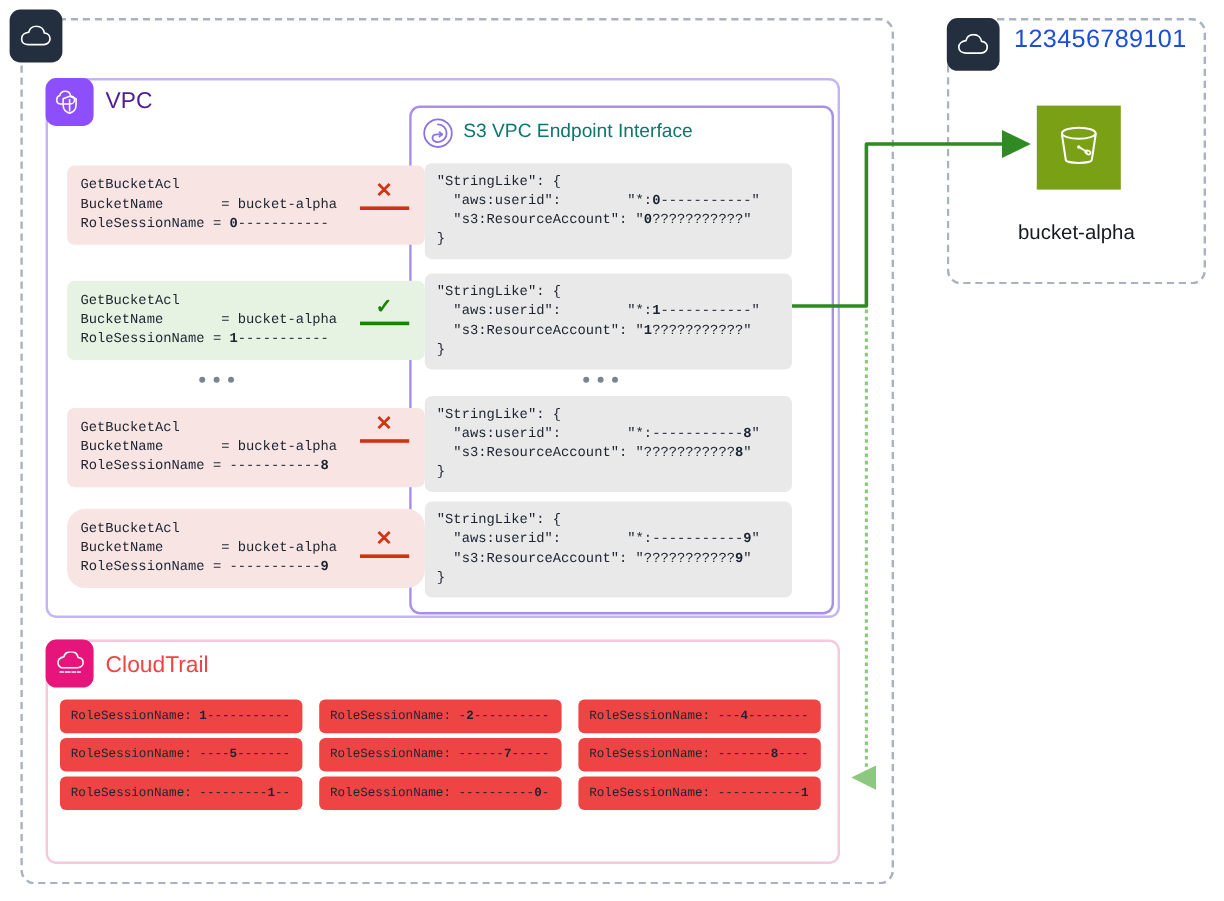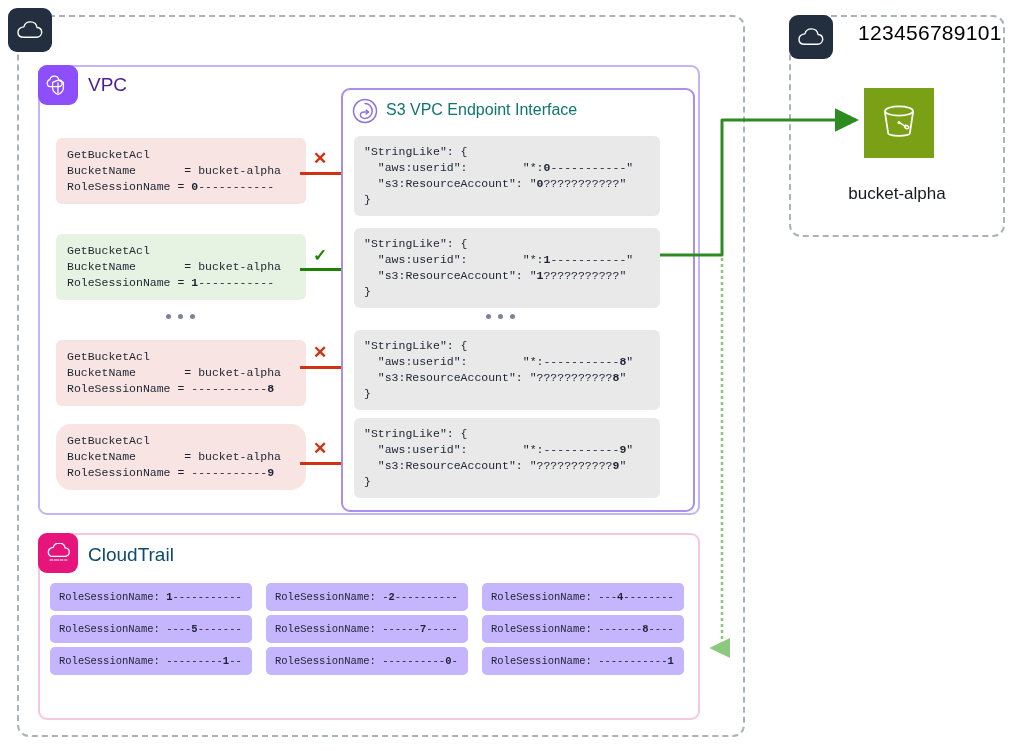--- a/index.html
+++ b/index.html
@@ -29,23 +29,22 @@
     background:#232f3e;
     border-radius:9px;
     display:flex;align-items:center;justify-content:center;
     box-sizing:border-box;
   }
   #badge-left{ left:8px; top:8px; }
   #badge-right{ left:789px; top:15px; }
   .acct-label{
     position:absolute;
     font-size:21px;
-    color:#000000;
+    color:#1d4ed8;
     letter-spacing:.3px;
-    margin-left:13px;
   }
   #acct-right-label{ left:845px; top:21px; }
 
   
   #vpc-box{
     position:absolute;
     left:38px; top:65px;
     width:662px; height:450px;
     border:2px solid #c3b5f5;
     border-radius:9px;
@@ -80,21 +79,21 @@
     width:26px;height:26px;
   }
   #ep-title{
     position:absolute; left:386px; top:101px;
     font-size:16px; color:#0f766e;
   }
 
   
   .req-card{
     position:absolute;
-    width:250px;
+    width:298px;
     border-radius:6px;
     padding:9px 11px;
     box-sizing:border-box;
     font-size:11.5px;
     line-height:16px;
     white-space:pre;
     color:#1c2431;
   }
   .req-deny{ background:#f7e4e3; }
   .req-allow{ background:#e6f3e3; }
@@ -155,34 +154,34 @@
     left:38px; top:533px;
     width:662px; height:187px;
     border:2px solid #f6c8dd;
     border-radius:9px;
     background:#ffffff;
     box-sizing:border-box;
   }
   #ct-badge{ left:38px; top:533px; background:#e7157b; }
   #ct-title{
     position:absolute; left:88px; top:544px;
-    font-size:19px; color:#0c4a6e;
+    font-size:19px; color:#ef4444;
   }
   #ct-grid{
     position:absolute;
     left:50px; top:583px;
     width:640px;
     display:grid;
     grid-template-columns:repeat(3, 202px);
     grid-auto-rows:28px;
     column-gap:14px;
     row-gap:4px;
   }
   .ct-item{
-    background:#c4b5fd;
+    background:#ef4444;
     border-radius:5px;
     font-size:10.5px;
     line-height:28px;
     padding:0 9px;
     white-space:pre;
     box-sizing:border-box;
     color:#1c2431;
     overflow:hidden;
   }
 

